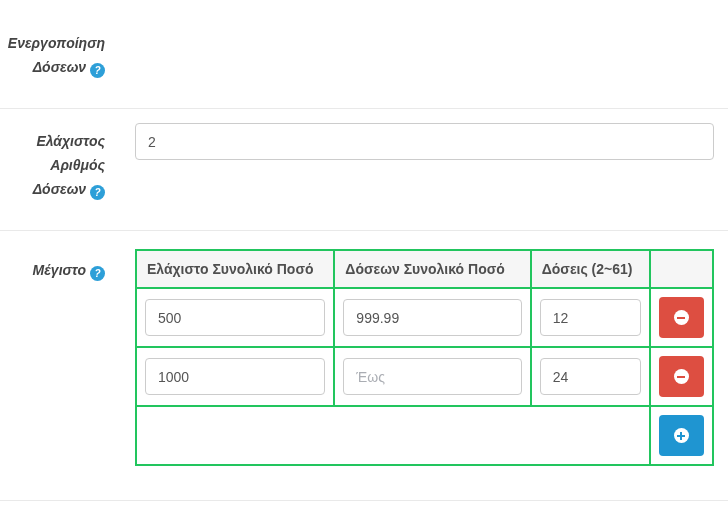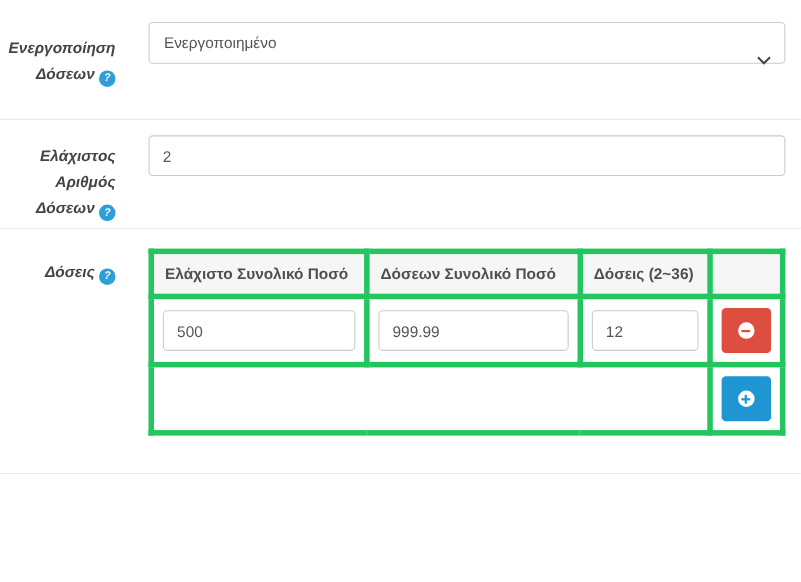--- a/index.html
+++ b/index.html
@@ -14,21 +14,21 @@
   .label-col { width: 105px; flex: 0 0 105px; text-align: right; font-style: italic; }
   .control-col { flex: 1; margin-left: 30px; margin-right: 14px; }
 
   .ctrl-label {
     font-weight: bold; color: #444444; font-size: 14px; line-height: 24px;
     display: inline-block;
   }
 
   .fg1 { padding: 20px 0 29px; }
   .fg1 .label-col { padding-top: 11px; }
-  .fg2 { padding: 14px 0 6px; }
+  .fg2 { padding: 14px 0 29px; }
   .fg2 .label-col { padding-top: 6px; }
   .fg3 { padding: 18px 0 34px; }
   .fg3 .label-col { padding-top: 9px; }
 
   .help-icon {
     display: inline-block; width: 15px; height: 15px; border-radius: 50%;
     background: #2d9fd8; color: #fff; font-size: 10px; font-weight: bold;
     line-height: 15px; text-align: center; vertical-align: -2px;
   }
 
@@ -43,21 +43,21 @@
   .text-input {
     width: 100%; height: 37px; border: 1px solid #cccccc; border-radius: 4px;
     padding: 0 12px; font-family: inherit; font-size: 14px; color: #555;
     background: #fff; outline: none;
   }
   .text-input::placeholder { color: #aaadb3; opacity: 1; }
 
   table.inst-table {
     width: 100%; border-collapse: collapse; background: #fff;
   }
-  .inst-table th, .inst-table td { border: 5px solid #22c55e; }
+  .inst-table th, .inst-table td { border: 2px solid #22c55e; }
   .inst-table th {
     background: #f6f6f6; text-align: left; font-weight: bold; color: #4f4f4f;
     font-size: 14px; padding: 10px;
   }
   .inst-table td { padding: 10px 8px; }
   .inst-table td.btn-cell { text-align: center; padding: 8px; }
   .inst-table col.c1 { width: 200px; }
   .inst-table col.c2 { width: 198px; }
   .inst-table col.c3 { width: 120px; }
   .inst-table col.c4 { width: 63px; }
@@ -87,70 +87,72 @@
 <body>
 
 <div>
 
   <div class="form-group fg1">
     <div class="label-col">
       <label class="ctrl-label"><span>Ενεργοποίηση Δόσεων</span>
         <span class="help-icon">?</span>
       </label>
     </div>
-    <div class="control-col">
-      <div class="select-box">
-        <span>Ενεργοποιημένο</span>
-        <span class="chev">
-          <svg width="13" height="8" viewBox="0 0 13 8">
-              <path d="M1 1 L6.5 6.5 L12 1" stroke="#444" stroke-width="1.8" fill="none"></path>
-            </svg>
-        </span>
-      </div>
-    </div>
   </div>
 
   <div class="form-group fg2">
     <div class="label-col">
       <label class="ctrl-label"><span>Ελάχιστος Αριθμός Δόσεων</span>
         <span class="help-icon">?</span>
       </label>
     </div>
     <div class="control-col">
       <input class="text-input" type="text" value="2" style="">
     </div>
   </div>
 
   <div class="form-group fg3">
     <div class="label-col">
-      <label class="ctrl-label"><span>Δόσεις</span>
+      <label class="ctrl-label"><span>Μέγιστο</span>
         <span class="help-icon">?</span>
       </label>
     </div>
     <div class="control-col">
       <table class="inst-table">
         <colgroup>
             <col class="c1">
             <col class="c2">
             <col class="c3">
             <col class="c4">
           </colgroup>
         <thead>
           <tr>
             <th>Ελάχιστο Συνολικό Ποσό</th>
             <th>Δόσεων Συνολικό Ποσό</th>
-            <th>Δόσεις (2~36)</th>
+            <th>Δόσεις (2~61)</th>
             <th></th>
           </tr>
         </thead>
         <tbody>
           <tr>
             <td><input class="text-input" type="text" value="500" placeholder="" style=""></td>
             <td><input class="text-input" type="text" value="999.99" placeholder="" style=""></td>
             <td><input class="text-input" type="text" value="12" style=""></td>
+            <td class="btn-cell">
+              <button class="btn btn-danger">
+                <span class="circle-icon">
+                    <span class="bar-h"></span>
+                  </span>
+              </button>
+            </td>
+          </tr>
+          <tr>
+            <td><input class="text-input" type="text" value="1000" placeholder="" style=""></td>
+            <td><input class="text-input" type="text" value="" placeholder="Έως" style=""></td>
+            <td><input class="text-input" type="text" value="24" style=""></td>
             <td class="btn-cell">
               <button class="btn btn-danger">
                 <span class="circle-icon">
                     <span class="bar-h"></span>
                   </span>
               </button>
             </td>
           </tr>
           <tr>
             <td colspan="3"></td>

